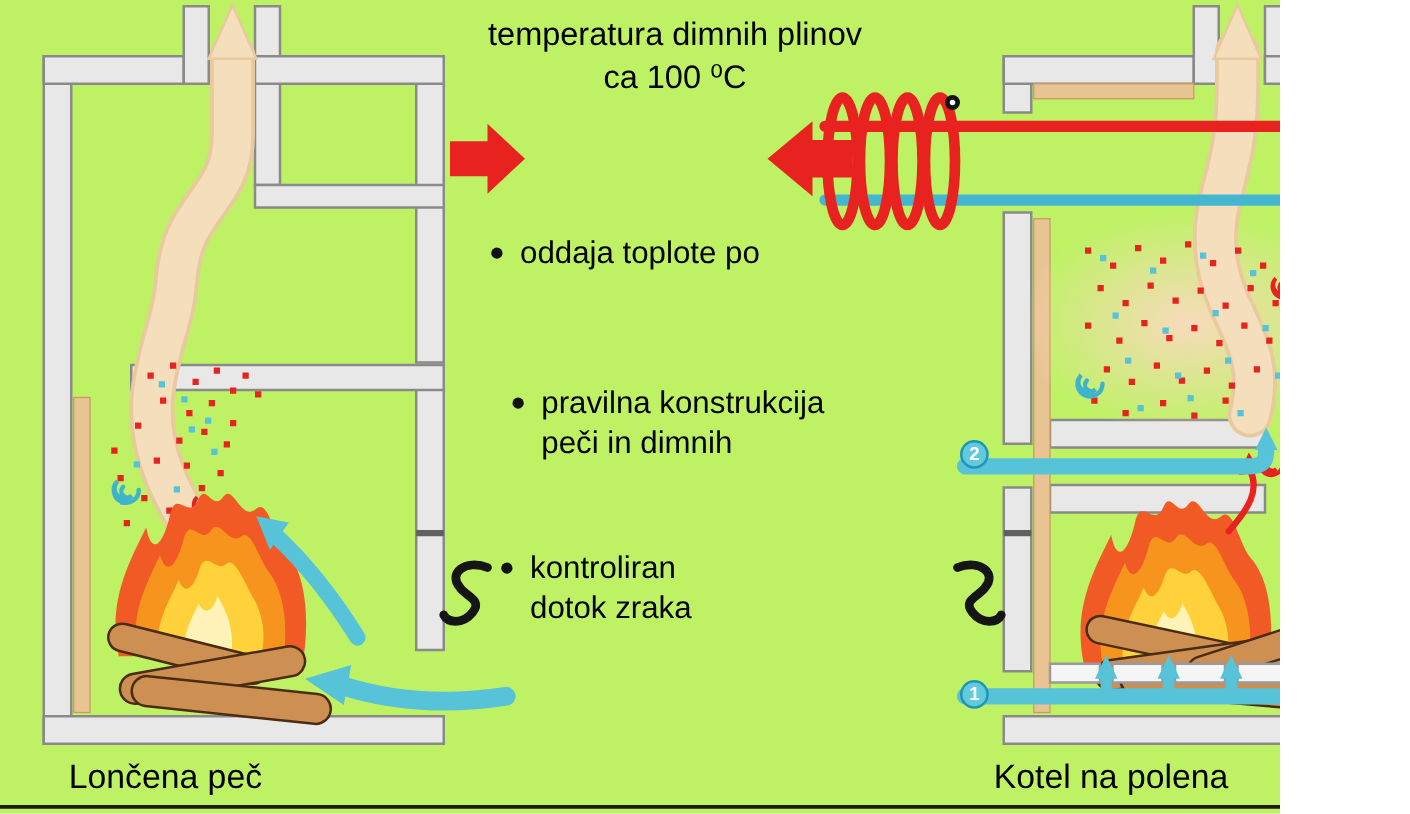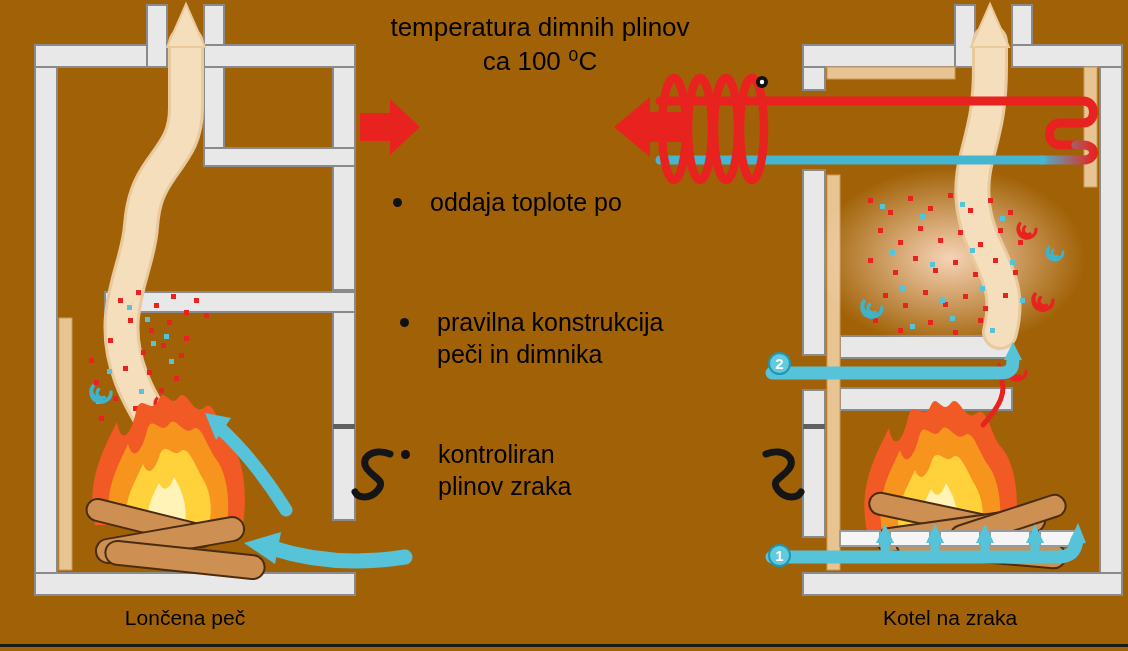--- a/index.html
+++ b/index.html
@@ -1,23 +1,23 @@
 <!DOCTYPE html>
 <html><head>
 <meta charset="utf-8">
 <style>
   html,body{margin:0;padding:0;background:#fff}
-  .canvas{position:relative;width:1128px;height:651px;background:#a16207;overflow:hidden;
+  .canvas{position:relative;width:1024px;height:651px;background:#bef264;overflow:hidden;
           font-family:"Liberation Sans","DejaVu Sans",sans-serif;color:#000}
   .gfx{position:absolute;left:0;top:0}
   .title{position:absolute;left:330px;top:10px;width:420px;text-align:center;
          font-size:26px;line-height:34px}
-  .bullet{position:absolute;display:flex;gap:28px;font-size:25px;line-height:32px}
+  .bullet{position:absolute;display:flex;gap:14px;font-size:25px;line-height:32px}
   .bullet .dot{width:9px;height:9px;border-radius:50%;background:#111;margin-top:12px;flex:none}
-  .device-label{position:absolute;font-size:21px;text-align:center}
+  .device-label{position:absolute;font-size:27px;}
   .label-left{left:55px;top:606px;width:260px}
   .label-right{left:795px;top:606px;width:310px}
   .air-marker{position:absolute;width:23px;height:23px;border-radius:50%;background:#62cadd;
               border:2px solid #1f96b4;color:#fff;font-size:15px;font-weight:bold;
               display:flex;align-items:center;justify-content:center;box-sizing:border-box}
   .marker-2{left:768px;top:352px}
   .marker-1{left:768px;top:544px}
   .rule{position:absolute;left:0;top:644px;width:1128px;height:3px;background:#1b1b1b}
 </style>
 </head>
@@ -194,37 +194,37 @@
   <div>ca 100 ⁰C</div>
 </div>
 
 <div class="bullet" style="left:393px;top:186px">
   <span class="dot"></span>
   <div>
     <div>oddaja toplote po</div>
   </div>
 </div>
 
-<div class="bullet" style="left:400px;top:306px">
+<div class="bullet" style="left:410px;top:306px">
   <span class="dot"></span>
   <div>
     <div>pravilna konstrukcija</div>
-    <div>peči in dimnika</div>
+    <div>peči in dimnih</div>
   </div>
 </div>
 
 <div class="bullet" style="left:401px;top:438px">
   <span class="dot"></span>
   <div>
     <div>kontroliran</div>
-    <div>plinov zraka</div>
+    <div>dotok zraka</div>
   </div>
 </div>
 
 <div class="device-label label-left">Lončena peč</div>
-<div class="device-label label-right">Kotel na zraka</div>
+<div class="device-label label-right">Kotel na polena</div>
 
 <div class="air-marker marker-2">2</div>
 <div class="air-marker marker-1">1</div>
 
 <div class="rule"></div>
 
 </div>
 
 </body></html>

